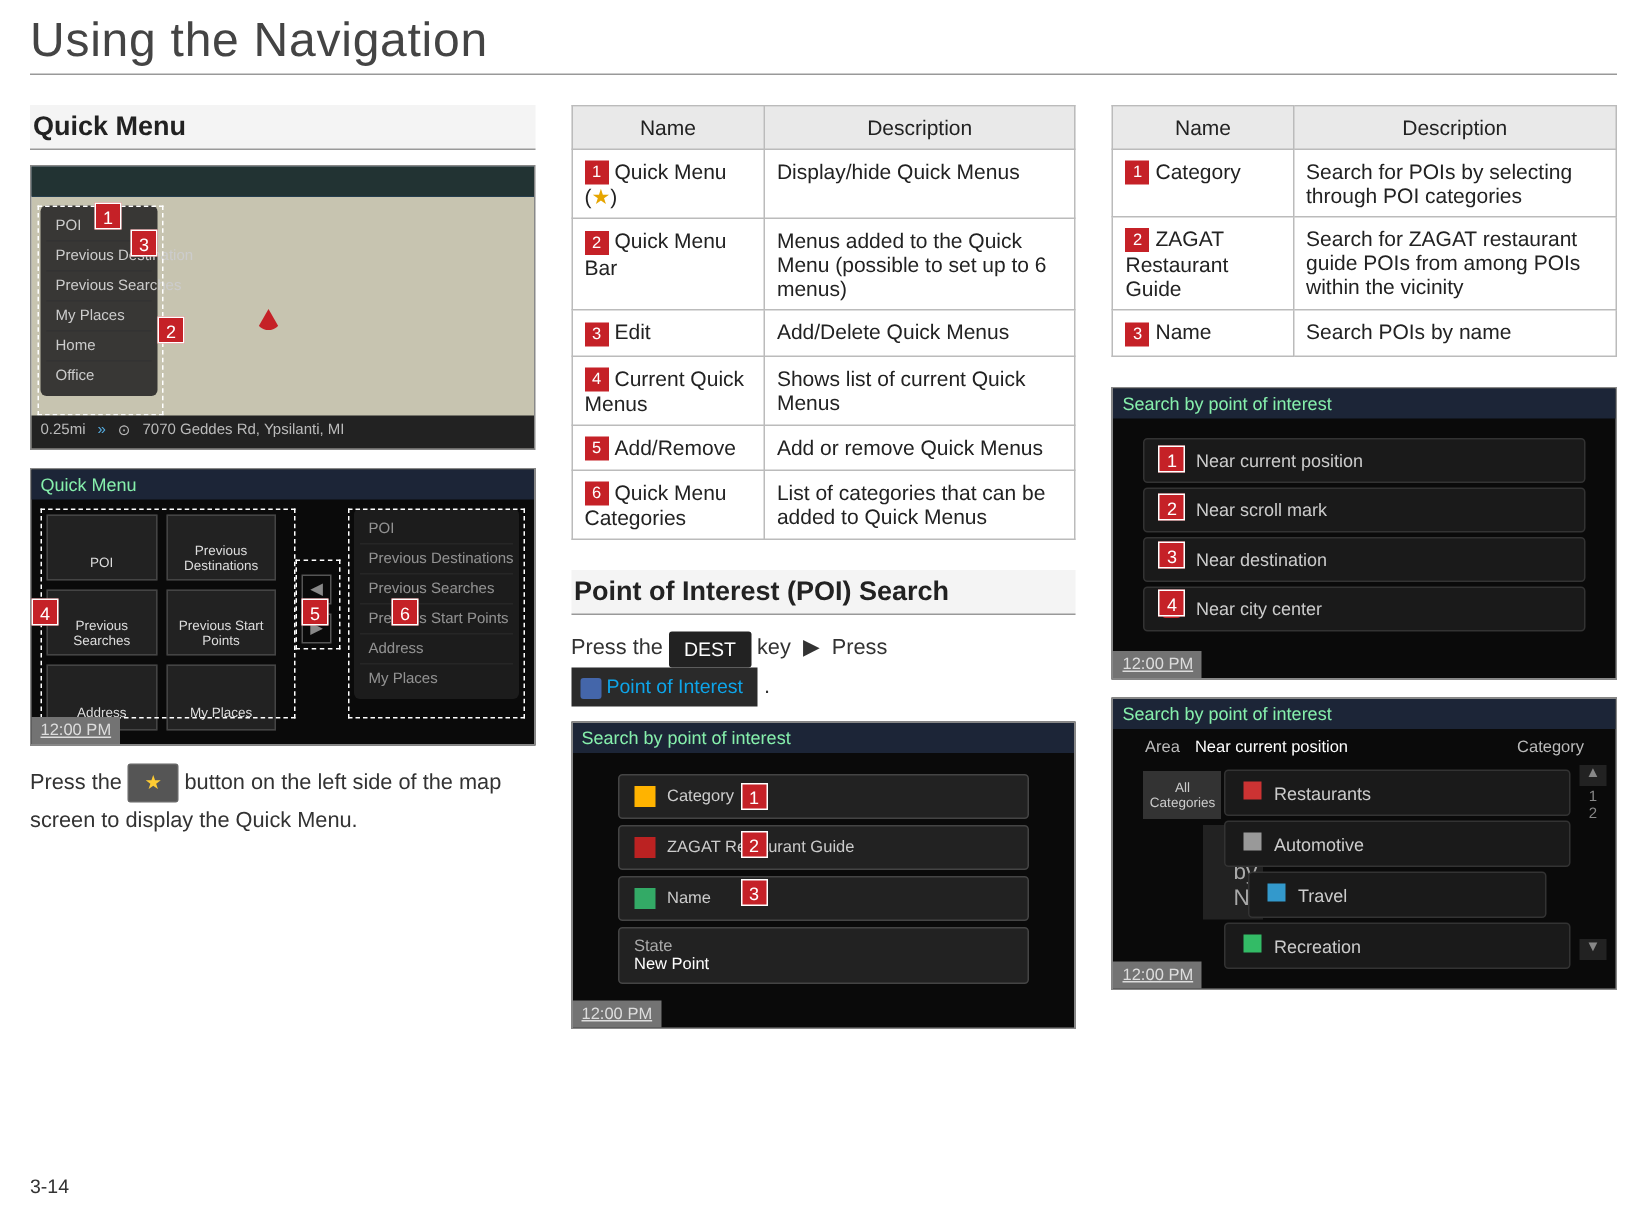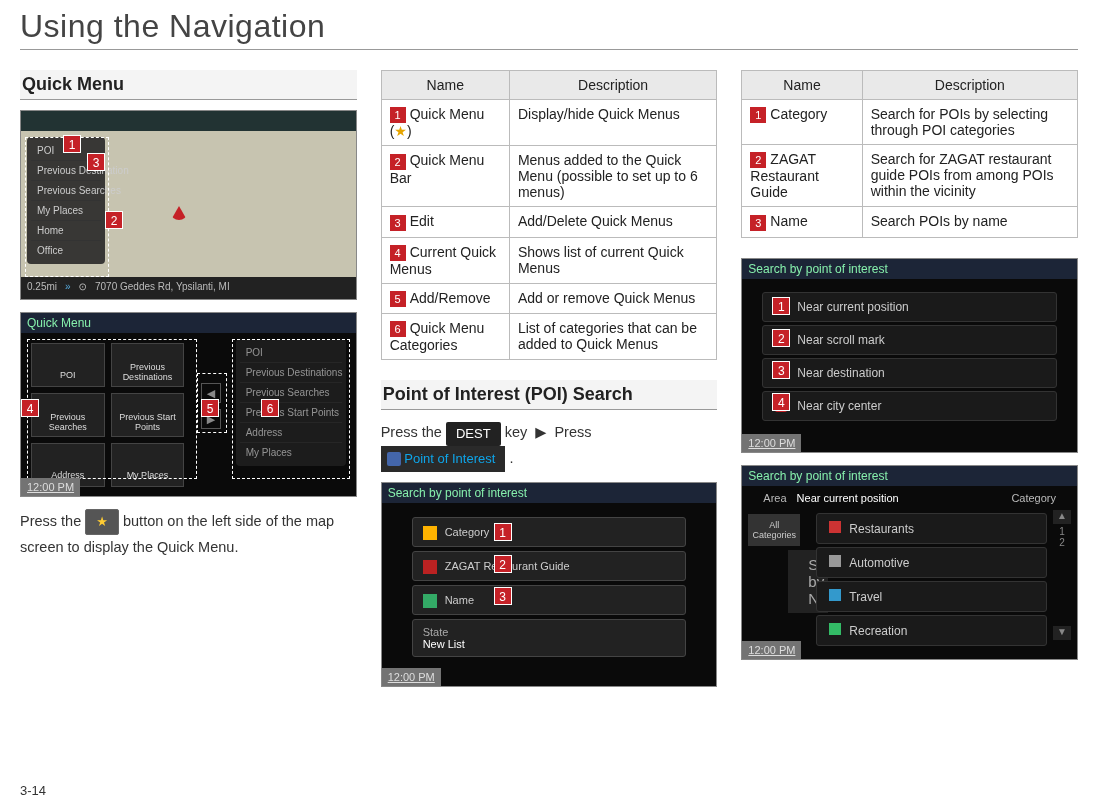--- a/index.html
+++ b/index.html
@@ -307,21 +307,21 @@
     </p>
 
     <div class="shot poi" style="margin-top:10px;">
       <div class="topbar">Search by point of interest</div>
       <div style="height:30px;"></div>
       <div class="menu-row"><span class="mi" style="background:#ffb300"></span><span>Category</span></div>
       <div class="menu-row"><span class="mi" style="background:#b22"></span><span>ZAGAT Restaurant Guide</span></div>
       <div class="menu-row"><span class="mi" style="background:#3a6"></span><span>Name</span></div>
       <div class="state-row">
         <span>State</span>
-        <span style="color:#fff">New List</span>
+        <span style="color:#fff">New Point</span>
       </div>
 
       <div class="badge-abs" style="top:40px;left:112px;">1</div>
       <div class="badge-abs" style="top:72px;left:112px;">2</div>
       <div class="badge-abs" style="top:104px;left:112px;">3</div>
       <div class="clock">12:00 PM</div>
     </div>
   </div>
 
   <div class="col">
@@ -362,29 +362,29 @@
     </div>
 
     <div class="shot cat">
       <div class="topbar">Search by point of interest</div>
       <div style="position:absolute;top:22px;left:0;right:0;padding:4px 21px;font-size:11px;color:#bbb;display:flex;gap:10px;">
         <span>Area</span>
         <span style="color:#fff">Near current position</span>
         <span style="margin-left:auto">Category</span>
       </div>
 
-      <div style="position:absolute;top:48px;left:6px;width:52px;">
+      <div style="position:absolute;top:48px;left:20px;width:52px;">
         <div style="background:#333;color:#ccc;font-size:9px;padding:6px 3px;text-align:center;margin-bottom:4px;">All Categories</div>
         <div style="background:#222;color:#aaa;font-size:15px;padding:6px 20px;text-align:center;margin-left:40px;">Search by Name</div>
       </div>
 
       <div style="position:absolute;top:44px;left:74px;right:30px;">
         <div class="list-row" style="margin:3px 0;"><span class="mi" style="background:#c33;width:12px;height:12px;display:inline-block;margin-right:8px;"></span><span>Restaurants</span></div>
         <div class="list-row" style="margin:3px 0;"><span class="mi" style="background:#999;width:12px;height:12px;display:inline-block;margin-right:8px;"></span><span>Automotive</span></div>
-        <div class="list-row" style="margin:3px 0;"><span class="mi" style="background:#39c;width:12px;height:12px;display:inline-block;margin-right:8px;"></span><span>Travel</span></div>
+        <div class="list-row" style="margin:3px 16px;"><span class="mi" style="background:#39c;width:12px;height:12px;display:inline-block;margin-right:8px;"></span><span>Travel</span></div>
         <div class="list-row" style="margin:3px 0;"><span class="mi" style="background:#3b6;width:12px;height:12px;display:inline-block;margin-right:8px;"></span><span>Recreation</span></div>
       </div>
 
       <div style="position:absolute;top:60px;right:6px;width:18px;text-align:center;color:#888;font-size:10px;white-space:pre-line;">1
 2</div>
       <div style="position:absolute;top:44px;right:6px;width:18px;height:14px;background:#222;text-align:center;color:#888;font-size:10px;">▲</div>
       <div style="position:absolute;top:160px;right:6px;width:18px;height:14px;background:#222;text-align:center;color:#888;font-size:10px;">▼</div>
       <div class="clock">12:00 PM</div>
     </div>
   </div>

